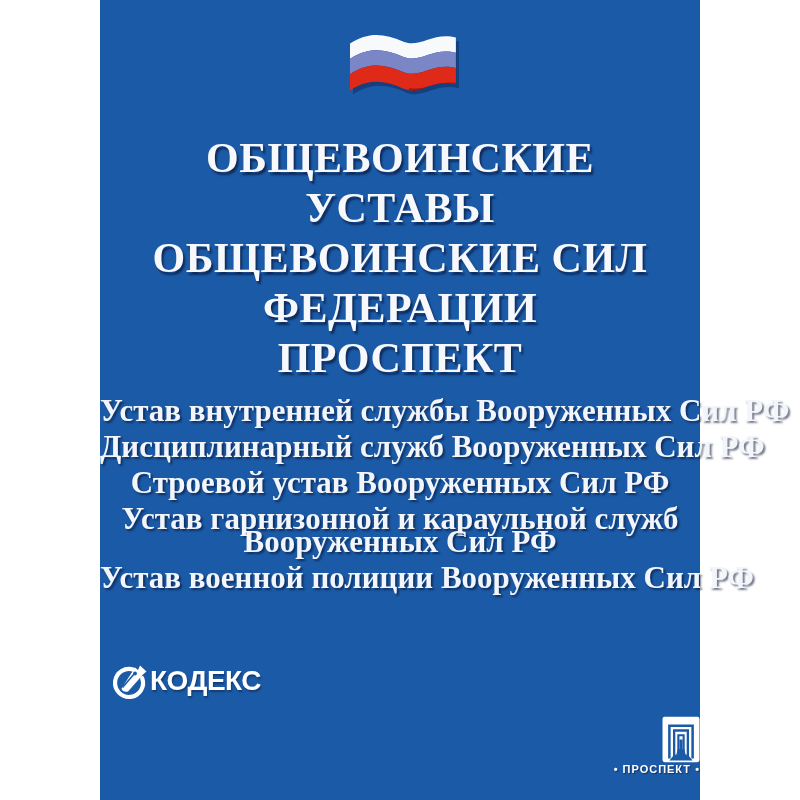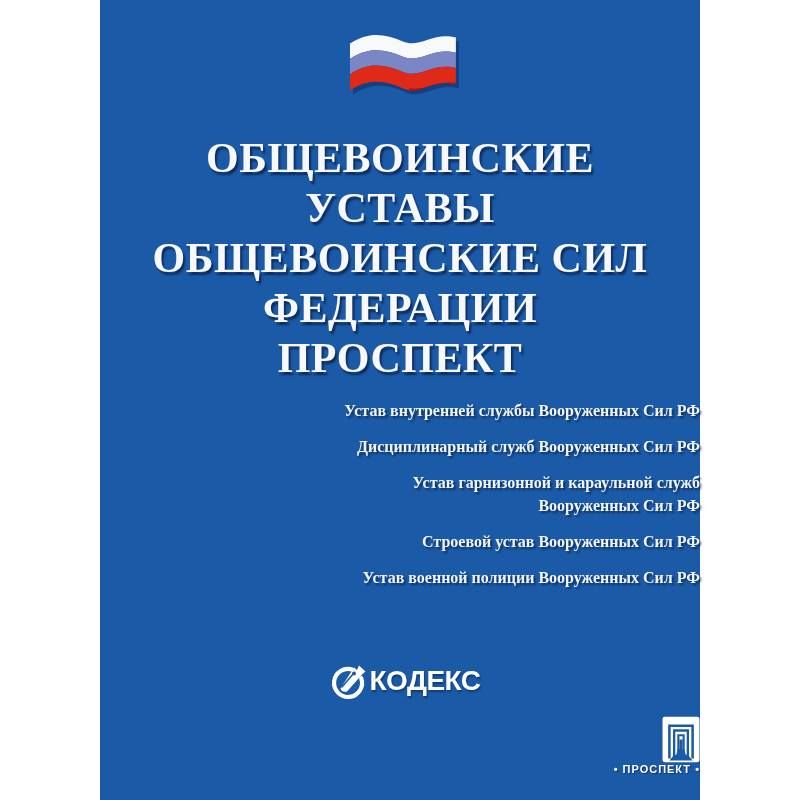--- a/index.html
+++ b/index.html
@@ -29,30 +29,29 @@
     color:#f6f8fb;letter-spacing:0.5px;
     text-shadow:2px 3px 2px rgba(6,14,45,0.60);
     white-space:nowrap;
   }
   
   .subtitle-block{
     position:absolute;left:0;top:399px;width:100%;
     text-align:center;
   }
   .subtitle{
-    font-weight:bold;font-size:16px;line-height:23px;
+    font-weight:bold;font-size:31px;line-height:23px;
     color:#f2f5fa;margin-bottom:13px;
     text-shadow:2px 2px 2px rgba(6,14,45,0.55);
-    text-align:right;
   }
   .subtitle div{white-space:nowrap;}
   
   .kodeks{
     position:absolute;left:0;top:661px;width:100%;
-    display:flex;justify-content:center;align-items:center;
+    display:flex;align-items:center;
     padding-left:10px;box-sizing:border-box;
   }
   .kodeks-icon{width:40px;height:40px;flex:0 0 auto;}
   .kodeks-label{
     font-family:"Liberation Sans", sans-serif;
     font-weight:bold;font-size:28px;letter-spacing:-0.5px;
     color:#ffffff;text-shadow:1px 2px 2px rgba(6,14,45,0.4);
   }
   
   .prospekt{
@@ -98,25 +97,25 @@
     </div>
 
     <div class="subtitle-block">
       <div class="subtitle">
         <div>Устав внутренней службы Вооруженных Сил РФ</div>
       </div>
       <div class="subtitle">
         <div>Дисциплинарный служб Вооруженных Сил РФ</div>
       </div>
       <div class="subtitle">
+        <div>Строевой устав Вооруженных Сил РФ</div>
+      </div>
+      <div class="subtitle">
         <div>Устав гарнизонной и караульной служб</div>
         <div>Вооруженных Сил РФ</div>
-      </div>
-      <div class="subtitle">
-        <div>Строевой устав Вооруженных Сил РФ</div>
       </div>
       <div class="subtitle">
         <div>Устав военной полиции Вооруженных Сил РФ</div>
       </div>
     </div>
 
     <div class="kodeks">
       <svg class="kodeks-icon" viewBox="0 0 40 40" xmlns="http://www.w3.org/2000/svg">
 
         <path d="M32.2,17.2 A14,14 0 1 1 23.8,8.8" fill="none" stroke="#ffffff" stroke-width="4.2" stroke-linecap="round"></path>

